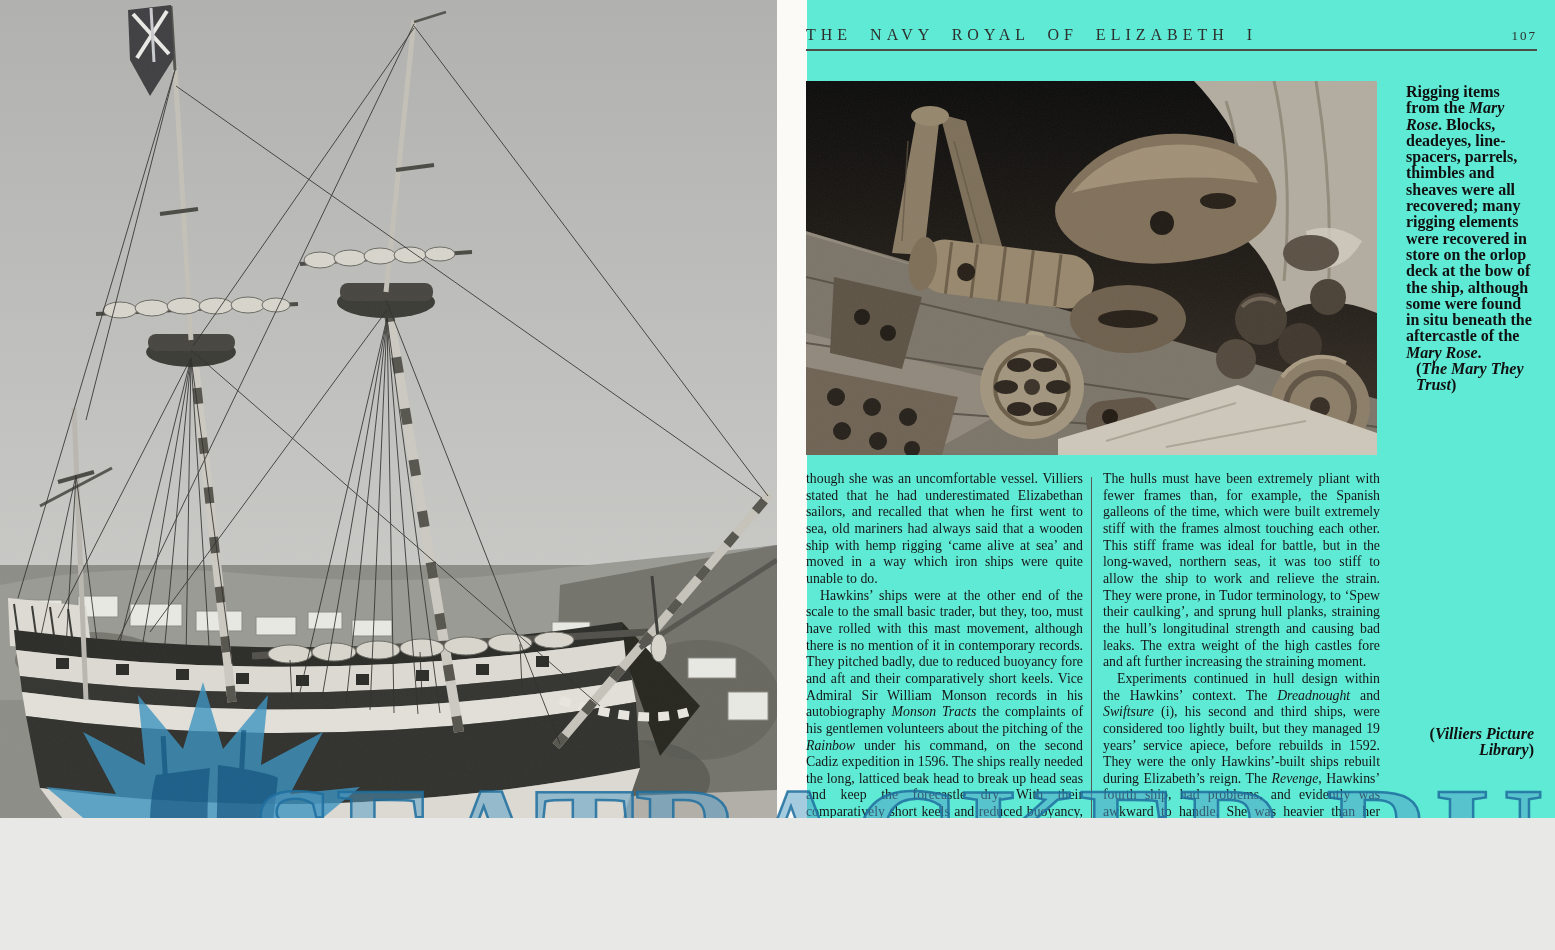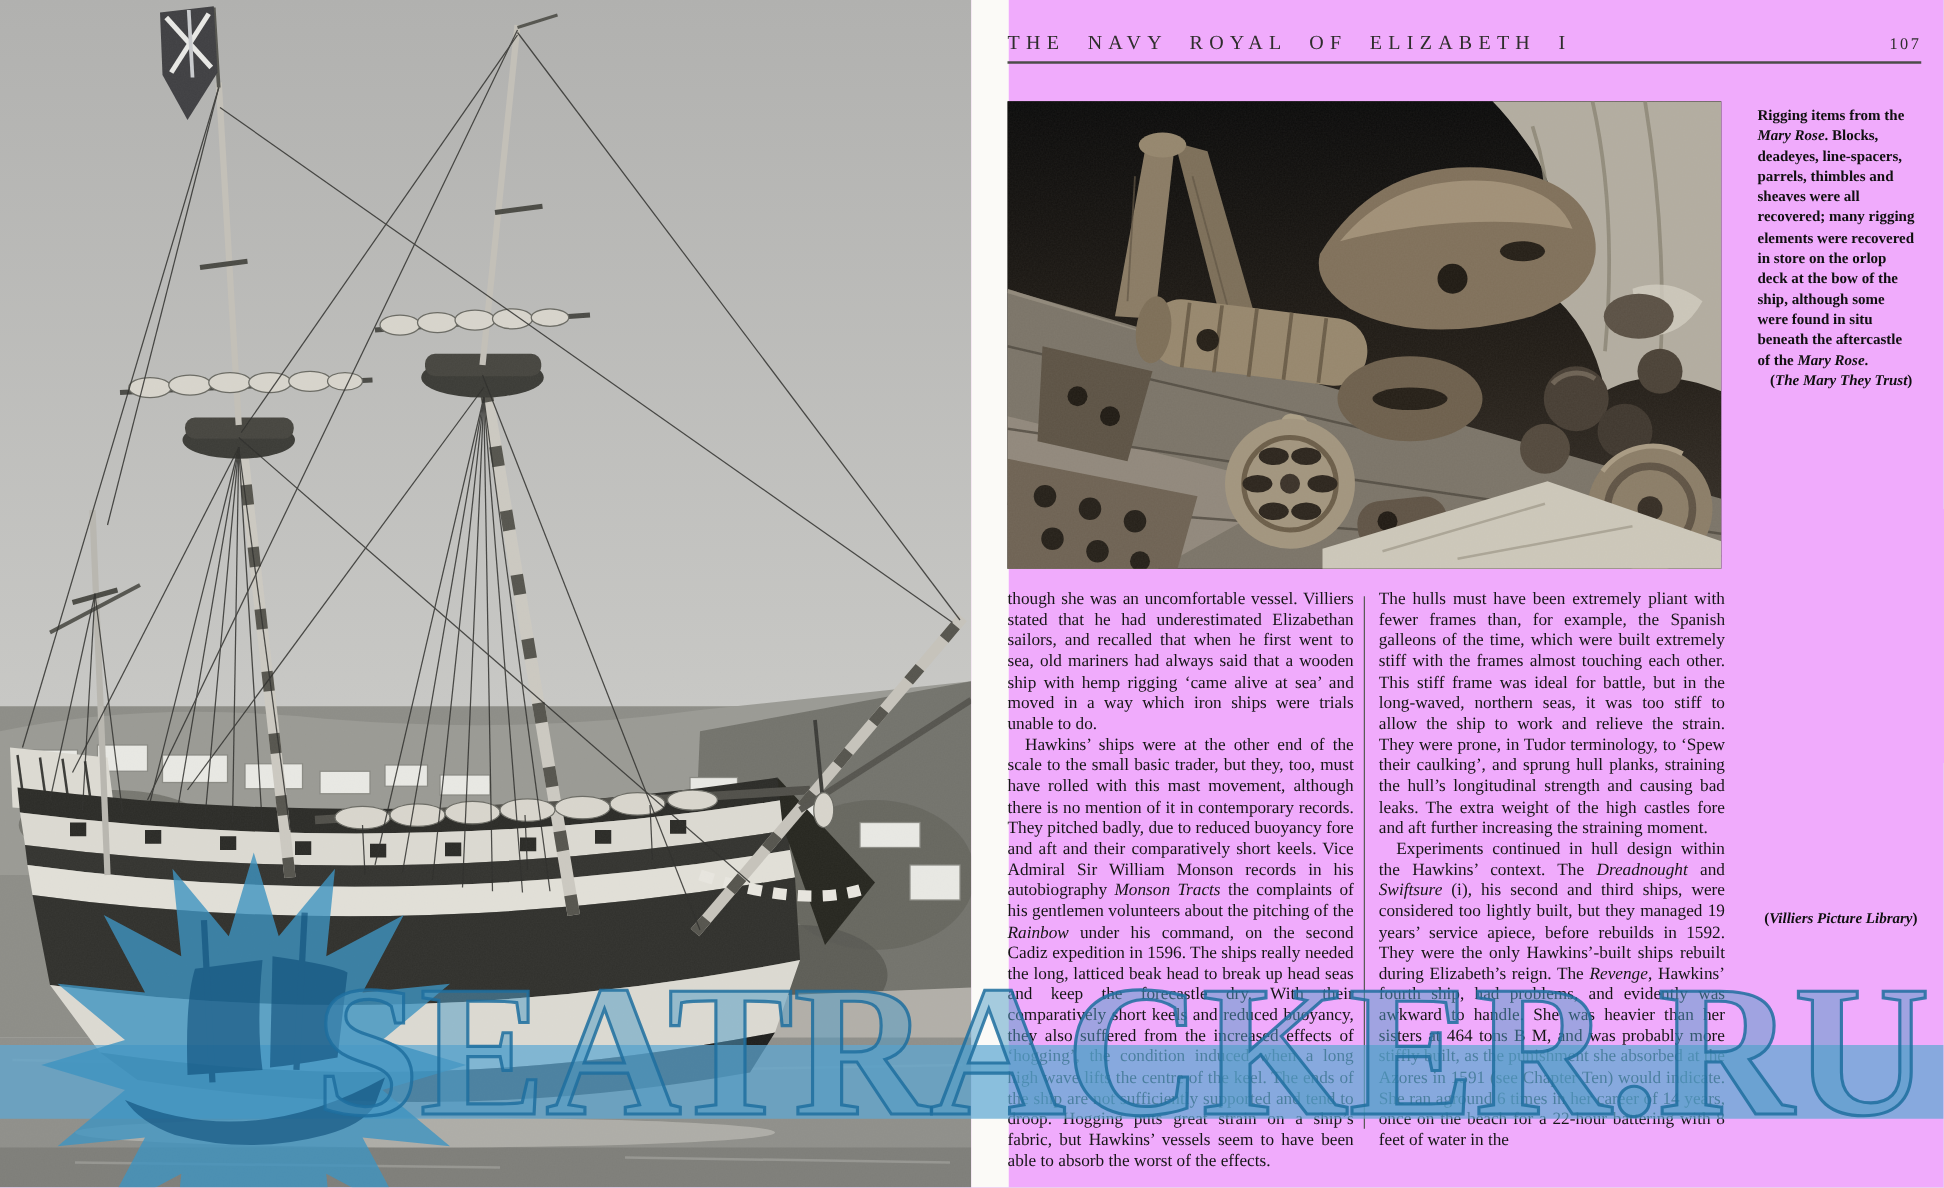--- a/index.html
+++ b/index.html
@@ -1,27 +1,27 @@
 <!DOCTYPE html>
 <html><head>
 <meta charset="utf-8">
 <style>
   html,body{margin:0;padding:0;background:#e8e8e6;}
-  .spread{position:relative;width:1555px;height:950px;background:#f0abfc;overflow:hidden;
+  .spread{position:relative;width:1555px;height:818px;background:#5eead4;overflow:hidden;
           font-family:"Liberation Serif", serif;color:#141414;}
   
   .left-photo{position:absolute;left:0;top:0;width:777px;height:950px;background:#b8b8b5;}
   .gutter{position:absolute;left:777px;top:0;width:30px;height:950px;background:#fbfaf7;}
   
   .rheader{position:absolute;left:806px;top:26px;width:731px;display:flex;justify-content:space-between;
            align-items:baseline;border-bottom:2px solid #4c4c49;padding-bottom:5px;}
   .rtitle{font-size:16px;letter-spacing:5px;word-spacing:9px;color:#2e2e2c;}
   .rpagenum{font-size:13px;letter-spacing:2px;color:#2e2e2c;}
   .rig-photo{position:absolute;left:806px;top:81px;width:571px;height:374px;background:#141210;}
-  .caption{position:absolute;width:128px;font-size:12px;font-weight:bold;line-height:16.3px;color:#101010;}
+  .caption{position:absolute;width:128px;font-size:16px;font-weight:bold;line-height:16.3px;color:#101010;}
   .cap1{left:1406px;top:84px;}
   .cap2{left:1406px;top:726px;}
   .credit{display:block;}
   .credit.ind{padding-left:10px;}
   .credit.right{text-align:right;}
   .bodycol{position:absolute;top:471px;width:277px;font-size:13.8px;line-height:16.65px;
            text-align:justify;color:#161616;}
   .col1{left:806px;}
   .col2{left:1103px;}
   .bodycol p{margin:0;}
@@ -337,21 +337,21 @@
       <rect width="571" height="374" filter="url(#grain2)"></rect>
     </svg>
   </div>
 
   <div class="caption cap1">
     <span><span>Rigging items from the </span><i>Mary Rose</i><span>. Blocks, deadeyes, line-spacers, parrels, thimbles and sheaves were all recovered; many rigging elements were recovered in store on the orlop deck at the bow of the ship, although some were found in situ beneath the aftercastle of the </span><i>Mary Rose</i><span>.</span></span>
     <span class="credit ind"><span>(</span><i>The Mary They Trust</i><span>)</span></span>
   </div>
 
   <div class="bodycol col1">
-    <p><span>though she was an uncomfortable vessel. Villiers stated that he had underestimated Elizabethan sailors, and recalled that when he first went to sea, old mariners had always said that a wooden ship with hemp rigging ‘came alive at sea’ and moved in a way which iron ships were trials unable to do.</span></p>
+    <p><span>though she was an uncomfortable vessel. Villiers stated that he had underestimated Elizabethan sailors, and recalled that when he first went to sea, old mariners had always said that a wooden ship with hemp rigging ‘came alive at sea’ and moved in a way which iron ships were quite unable to do.</span></p>
     <p class="indent"><span>Hawkins’ ships were at the other end of the scale to the small basic trader, but they, too, must have rolled with this mast movement, although there is no mention of it in contemporary records. They pitched badly, due to reduced buoyancy fore and aft and their comparatively short keels. Vice Admiral Sir William Monson records in his autobiography </span><i>Monson Tracts</i><span> the complaints of his gentlemen volunteers about the pitching of the </span><i>Rainbow</i><span> under his command, on the second Cadiz expedition in 1596. The ships really needed the long, latticed beak head to break up head seas and keep the forecastle dry. With their comparatively short keels and reduced buoyancy, they also suffered from the increased effects of ‘hogging’, the condition induced when a long high wave lifts the centre of the keel. The ends of the ship are not sufficiently supported and tend to droop. Hogging puts great strain on a ship’s fabric, but Hawkins’ vessels seem to have been able to absorb the worst of the effects.</span></p>
   </div>
   <div class="coldivider"></div>
   <div class="bodycol col2">
     <p><span>The hulls must have been extremely pliant with fewer frames than, for example, the Spanish galleons of the time, which were built extremely stiff with the frames almost touching each other. This stiff frame was ideal for battle, but in the long-waved, northern seas, it was too stiff to allow the ship to work and relieve the strain. They were prone, in Tudor terminology, to ‘Spew their caulking’, and sprung hull planks, straining the hull’s longitudinal strength and causing bad leaks. The extra weight of the high castles fore and aft further increasing the straining moment.</span></p>
     <p class="indent"><span>Experiments continued in hull design within the Hawkins’ context. The </span><i>Dreadnought</i><span> and </span><i>Swiftsure</i><span> (i), his second and third ships, were considered too lightly built, but they managed 19 years’ service apiece, before rebuilds in 1592. They were the only Hawkins’-built ships rebuilt during Elizabeth’s reign. The </span><i>Revenge</i><span>, Hawkins’ fourth ship, had problems, and evidently was awkward to handle. She was heavier than her sisters at 464 tons B M, and was probably more stiffly built, as the punishment she absorbed at the Azores in 1591 (see Chapter Ten) would indicate. She ran aground 6 times in her career of 14 years, once on the beach for a 22-hour battering with 8 feet of water in the</span></p>
   </div>
 
   <div class="caption cap2">
     <span class="credit right"><span>(</span><i>Villiers Picture Library</i><span>)</span></span>

